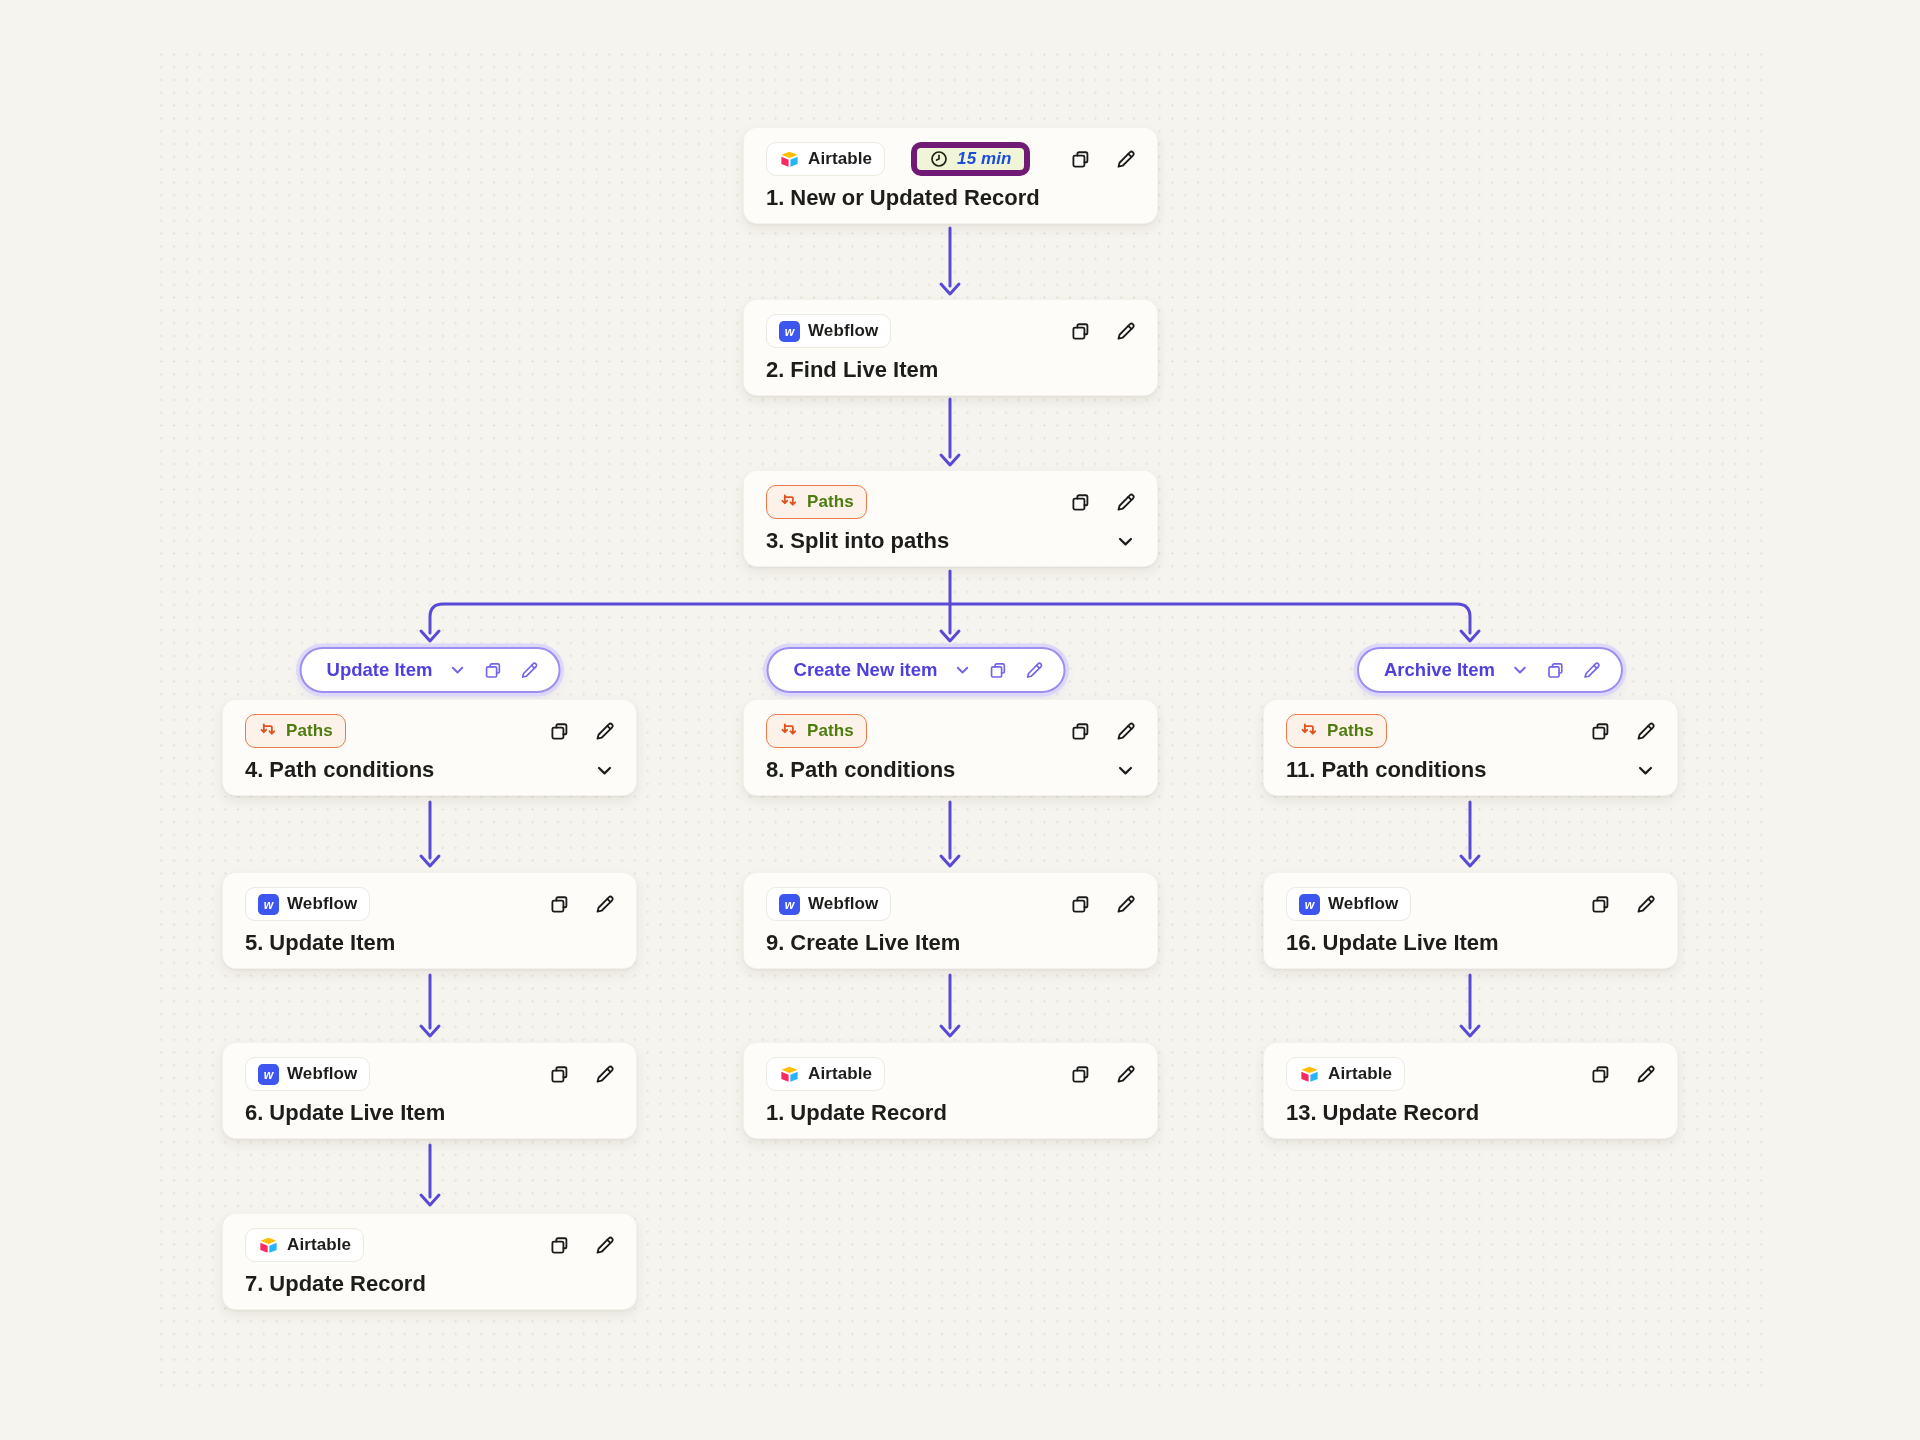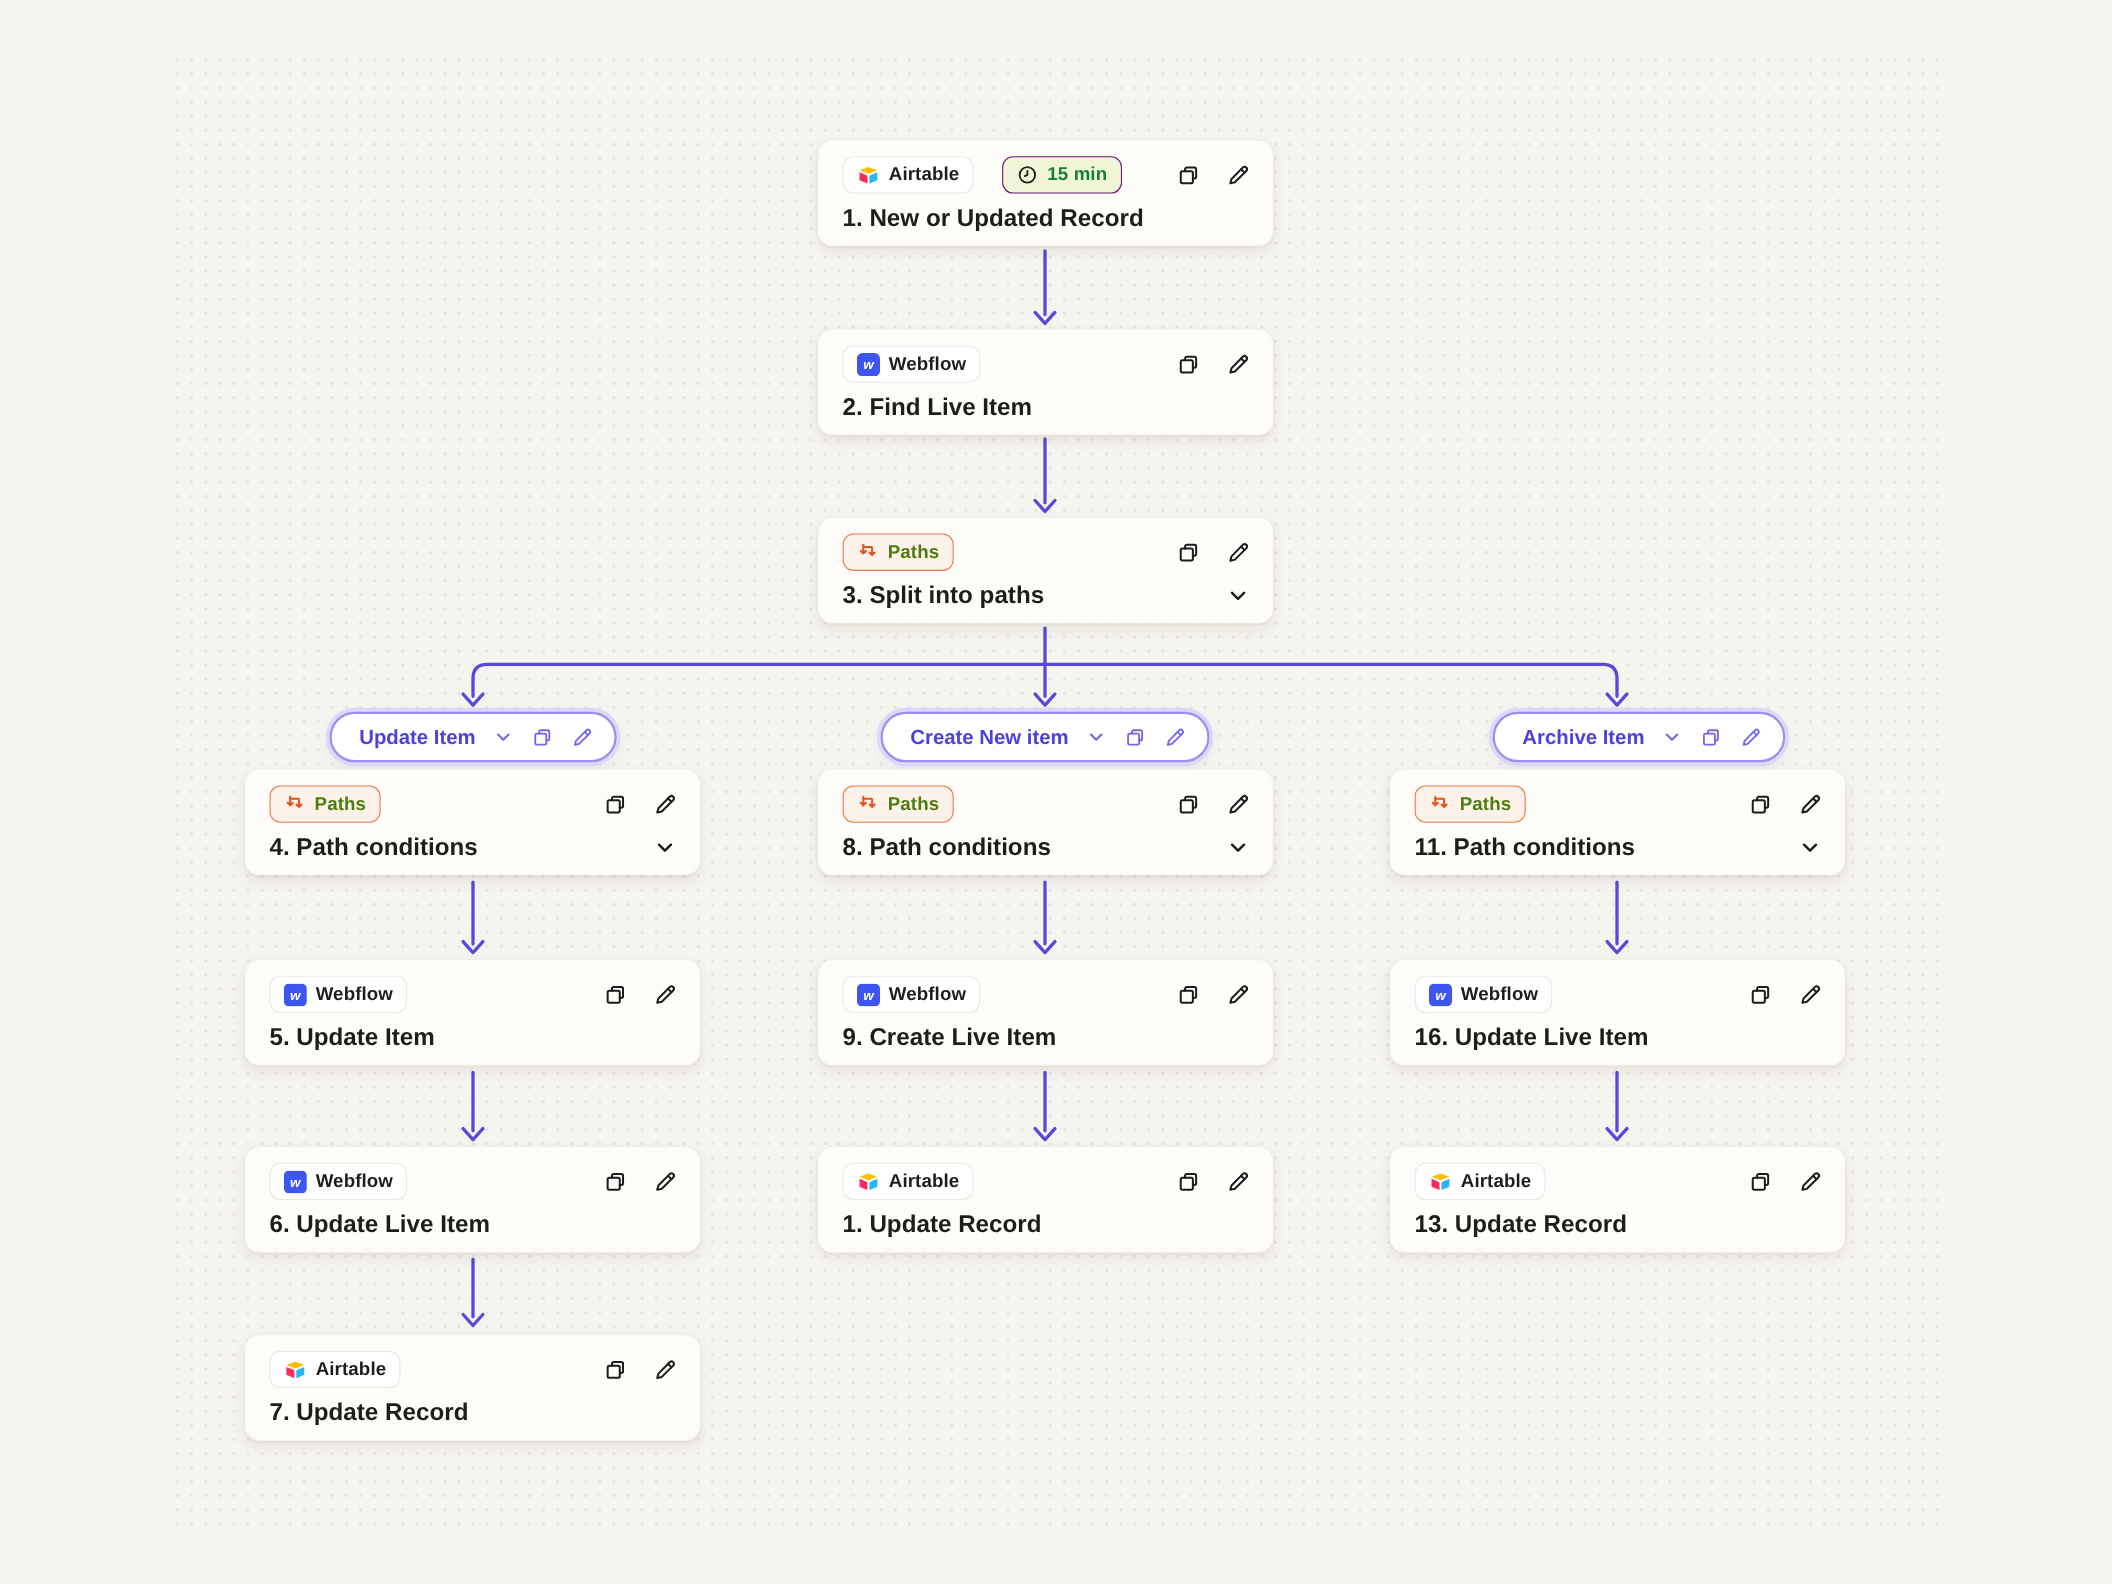--- a/index.html
+++ b/index.html
@@ -25,21 +25,21 @@
     cursor:pointer;
   }
   .card-head{display:flex;align-items:center;justify-content:space-between;}
   .badges{display:flex;align-items:center;gap:26px;}
   .badge{
     display:inline-flex;align-items:center;gap:8px;height:34px;box-sizing:border-box;
     padding:0 12px;border-radius:10px;font-size:17px;font-weight:700;letter-spacing:.1px;
     background:#FFFFFF;border:1px solid #ECE9E1;color:#1d1d1b;
   }
   .badge.paths{background:#FCF2E9;border:1.7px solid #EC7A4A;color:#4d7c0f;}
-  .badge.timer{background:#EFF5D6;border:1px solid #701a75;color:#15803d;}
+  .badge.timer{background:#EFF5D6;border:6px solid #701a75;color:#1d4ed8;font-style:italic;}
   .actions{display:flex;align-items:center;gap:22px;}
   .icon-btn{display:inline-flex;color:#1b1b1b;cursor:pointer;}
   .card-title{display:flex;align-items:center;justify-content:space-between;margin-top:9px;font-size:22px;}
   .t-num{font-weight:700;}
   .t-name{font-weight:700;margin-left:6px;}
   .ic{width:23px;height:23px;display:block;}
   .ic-badge{width:21px;height:21px;display:block;}
   .ic-split{width:20px;height:20px;display:block;color:#E0531F;}
   .ic-clock{width:20px;height:20px;display:block;color:#1e2312;}
   .chev{color:#1b1b1b;}
@@ -225,21 +225,21 @@
   <svg class="p-chev">
       <use href="#i-chevron"></use>
     </svg>
   <svg class="p-ic">
       <use href="#i-copy"></use>
     </svg>
   <svg class="p-ic">
       <use href="#i-pencil"></use>
     </svg>
 </div>
-<div class="path-pill" style="left:950px">
+<div class="path-pill" style="left:916px">
   <span>Create New item</span>
   <svg class="p-chev">
       <use href="#i-chevron"></use>
     </svg>
   <svg class="p-ic">
       <use href="#i-copy"></use>
     </svg>
   <svg class="p-ic">
       <use href="#i-pencil"></use>
     </svg>

